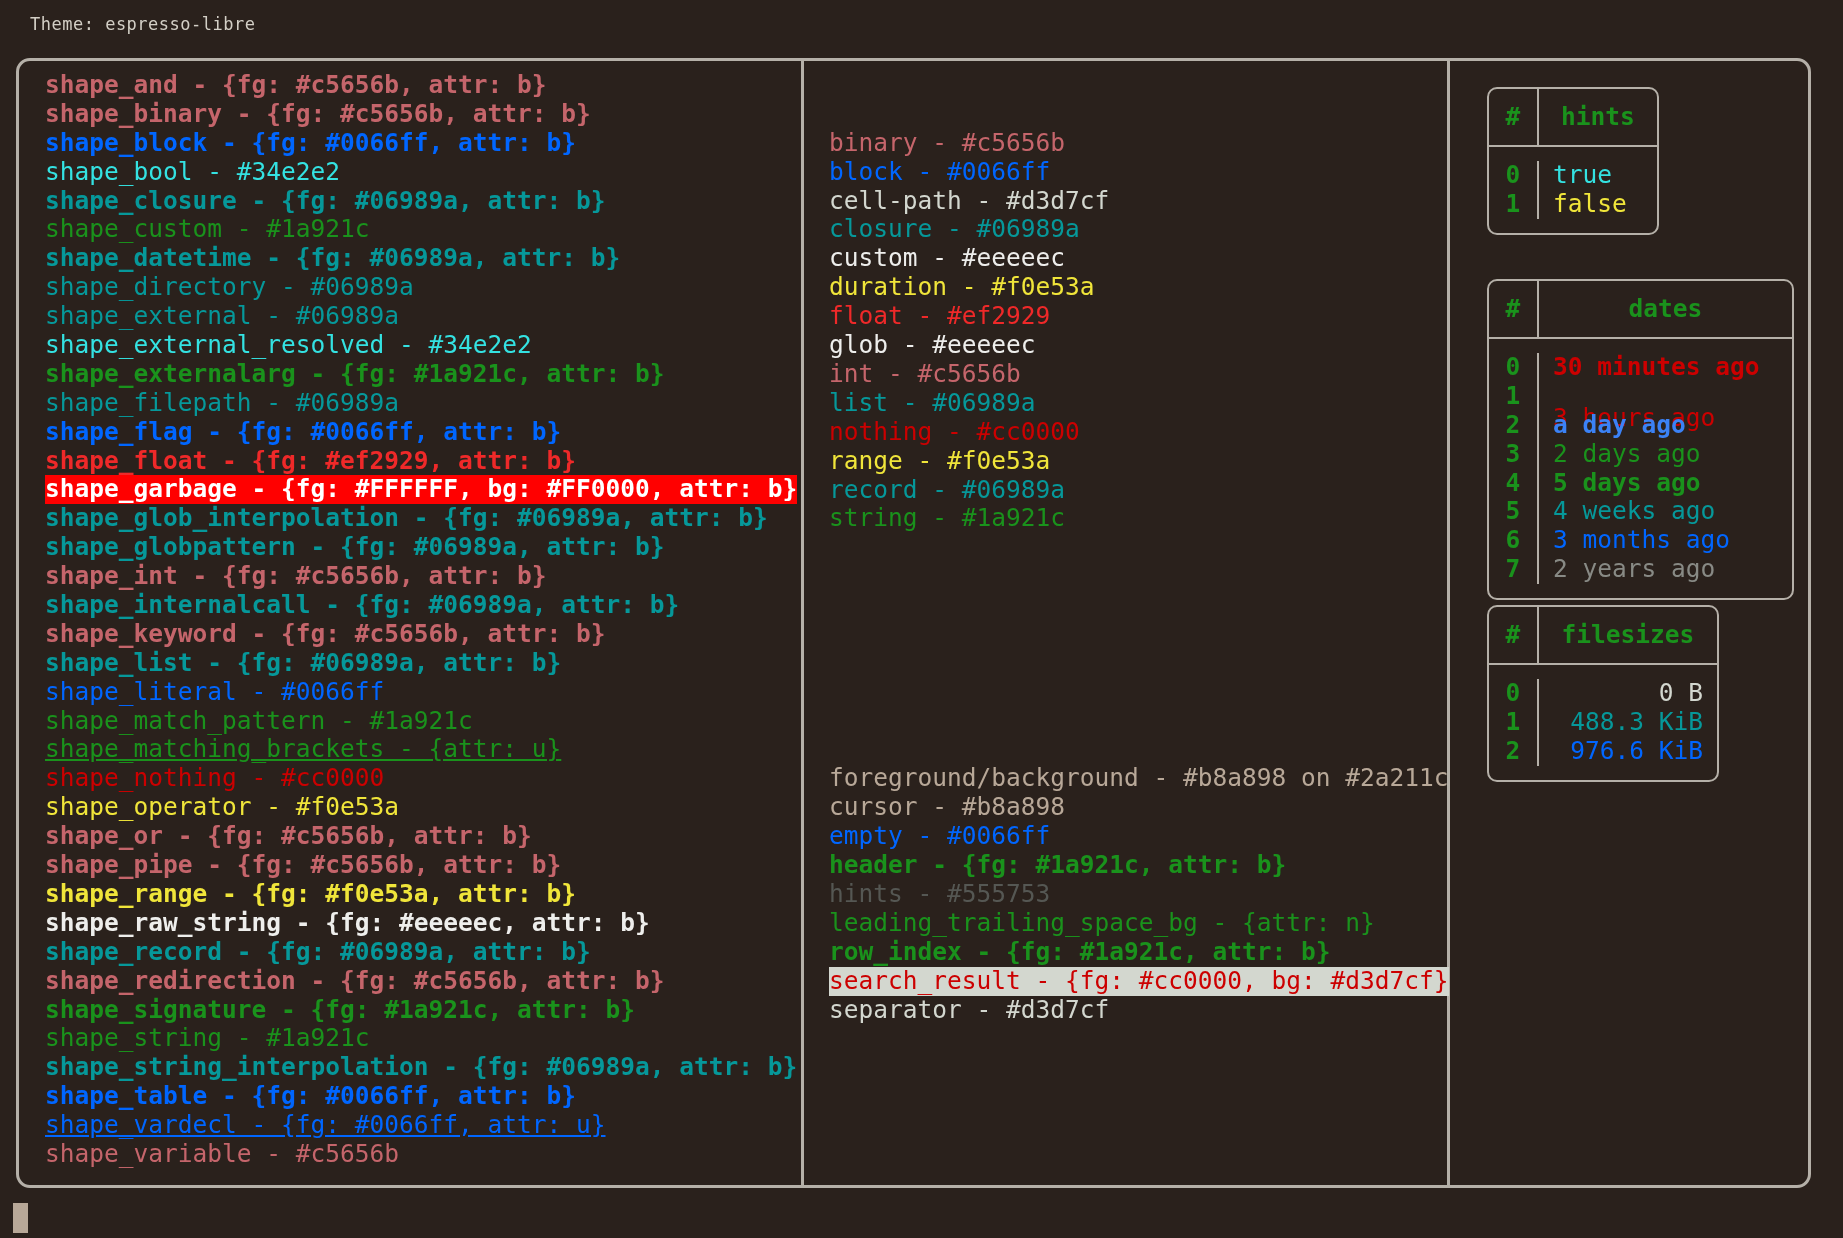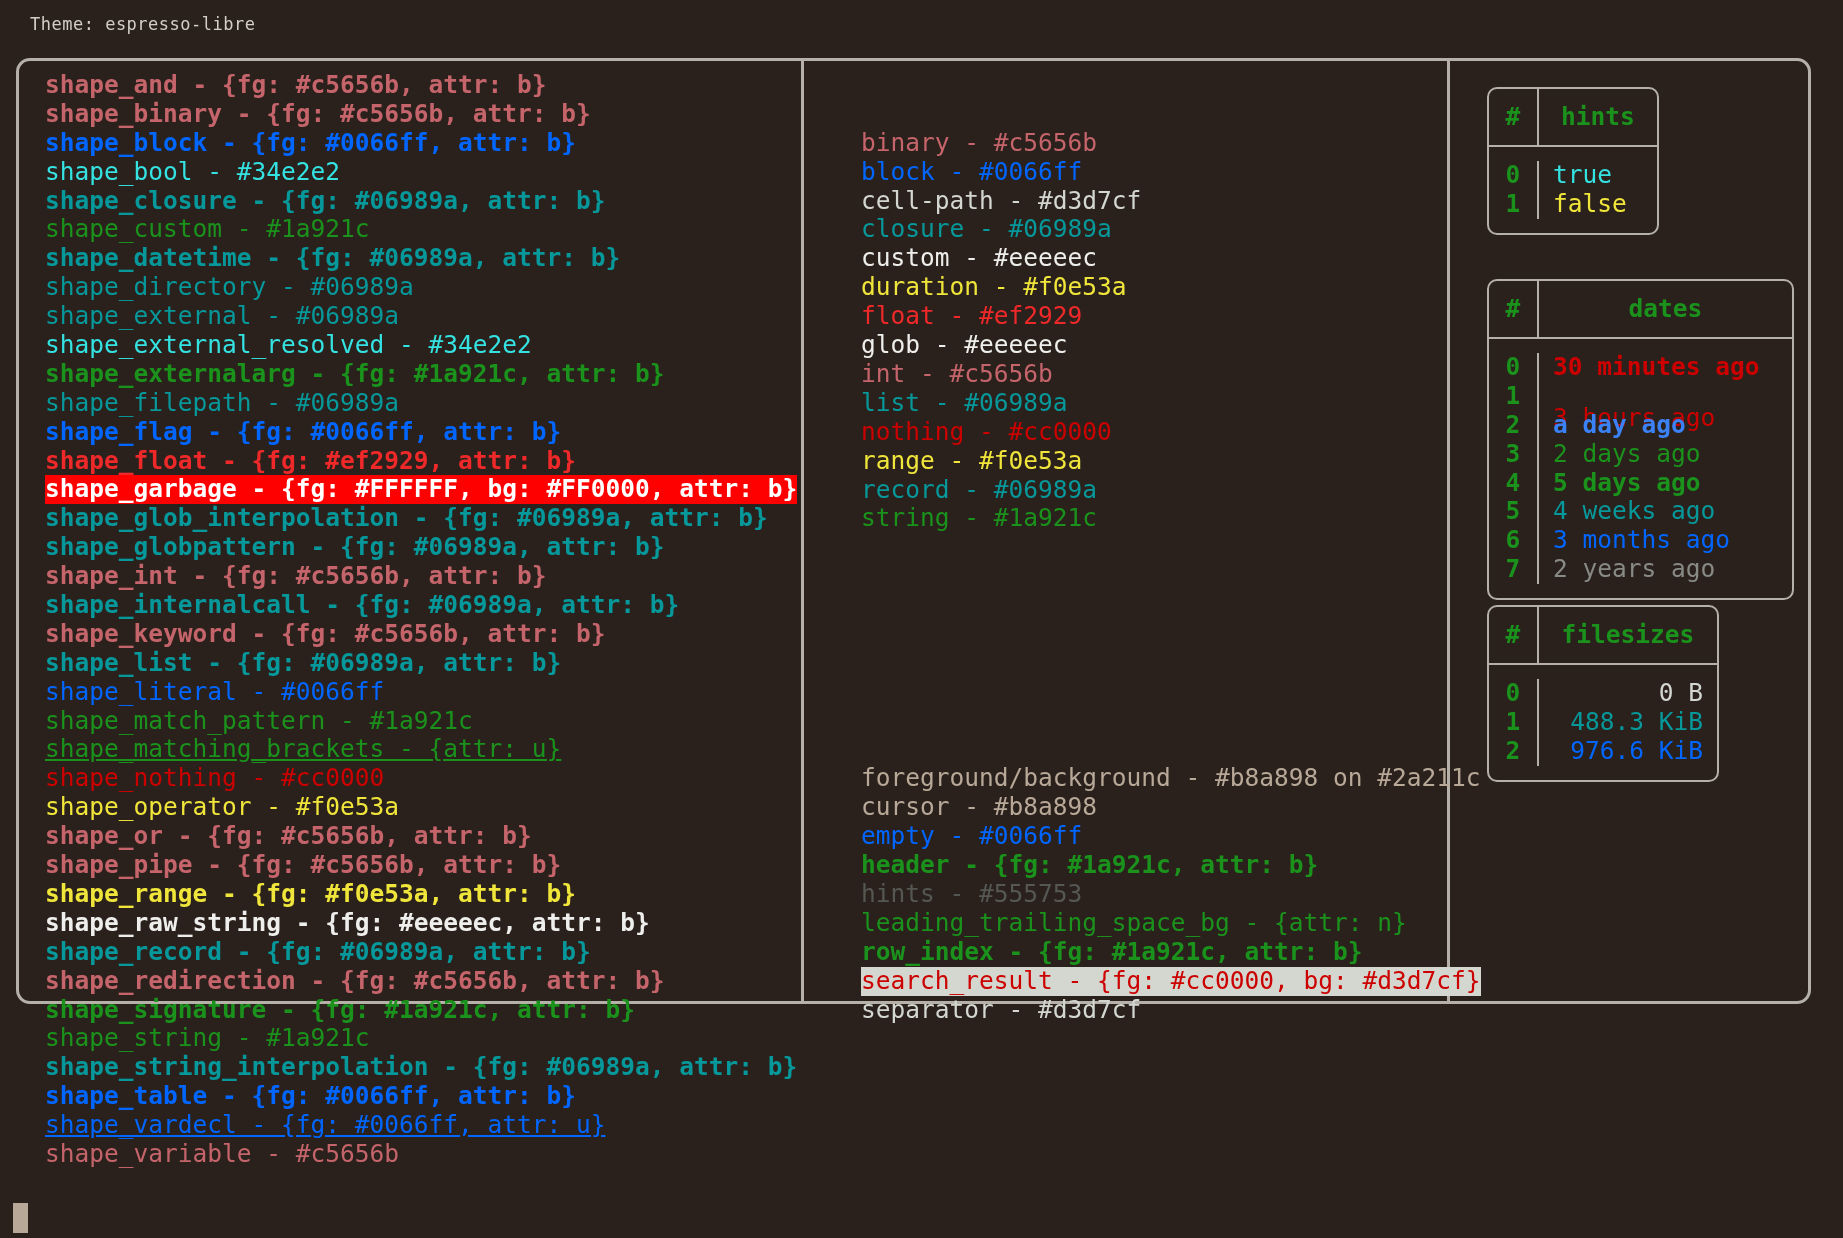--- a/index.html
+++ b/index.html
@@ -26,21 +26,21 @@
     color: #d3cfc6;
     white-space: pre;
   }
 
   
   #frame {
     position: absolute;
     left: 16px;
     top: 58px;
     width: 1795px;
-    height: 946px;
+    height: 1130px;
     border: 3px solid #b5b0a8;
     border-radius: 14px;
     box-sizing: border-box;
   }
   
   .vsep {
     position: absolute;
     top: 0;
     width: 3px;
     height: 100%;
@@ -51,21 +51,21 @@
 
   
   .col {
     position: absolute;
     top: 10px;
     white-space: pre;
     font-size: 24.5px;
     line-height: 28.9px;
   }
   #col-left  { left: 26px;  width: 750px; }
-  #col-mid   { left: 842px; width: 610px; }
+  #col-mid   { left: 810px; width: 610px; }
 
   .ln {
     white-space: pre;
     display: block;
     height: 28.9px;
     width: fit-content;
   }
   .b { font-weight: bold; }
   .u { text-decoration: underline; }
 

